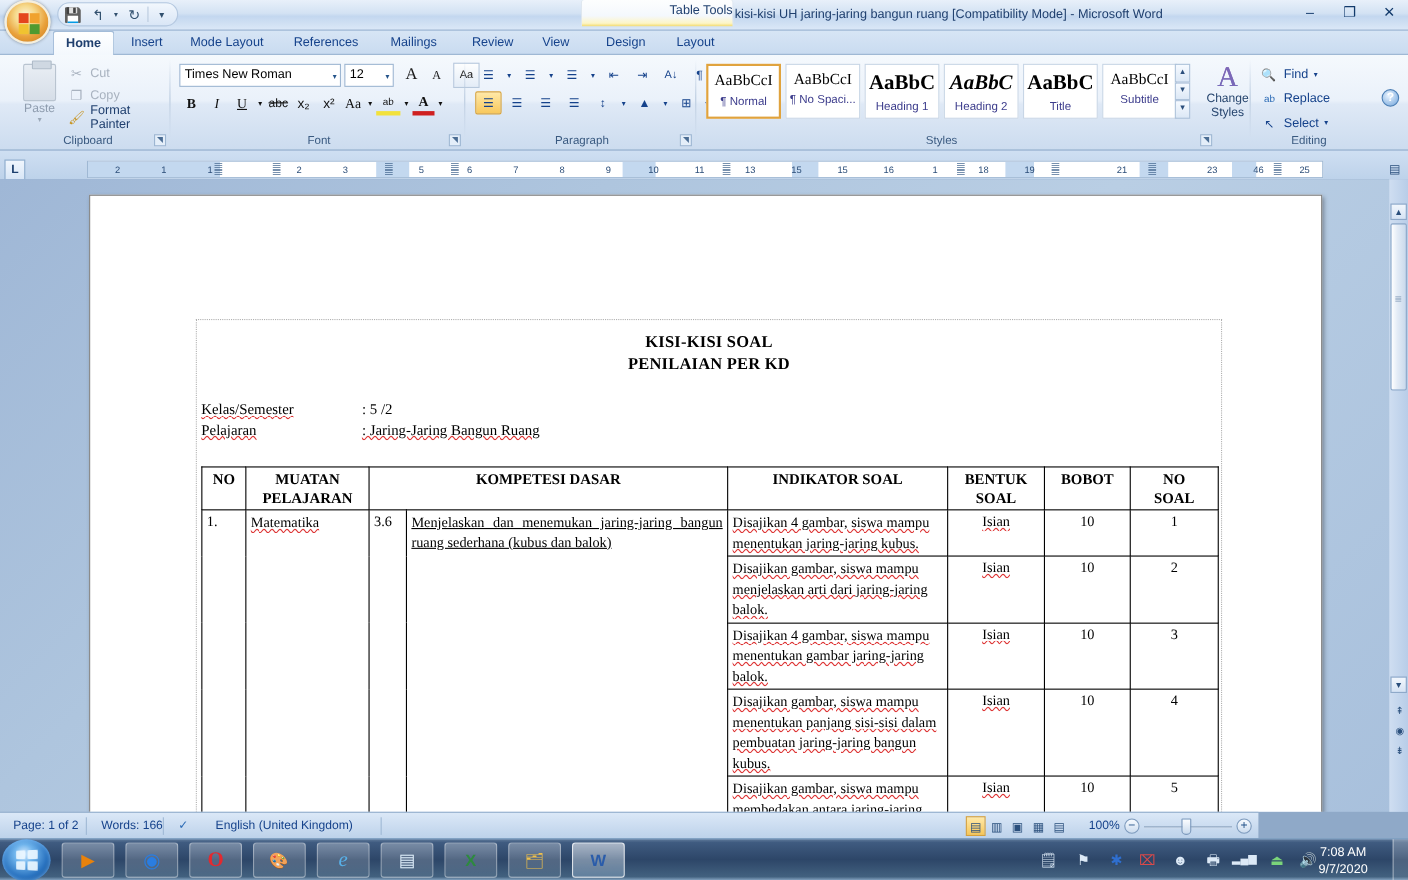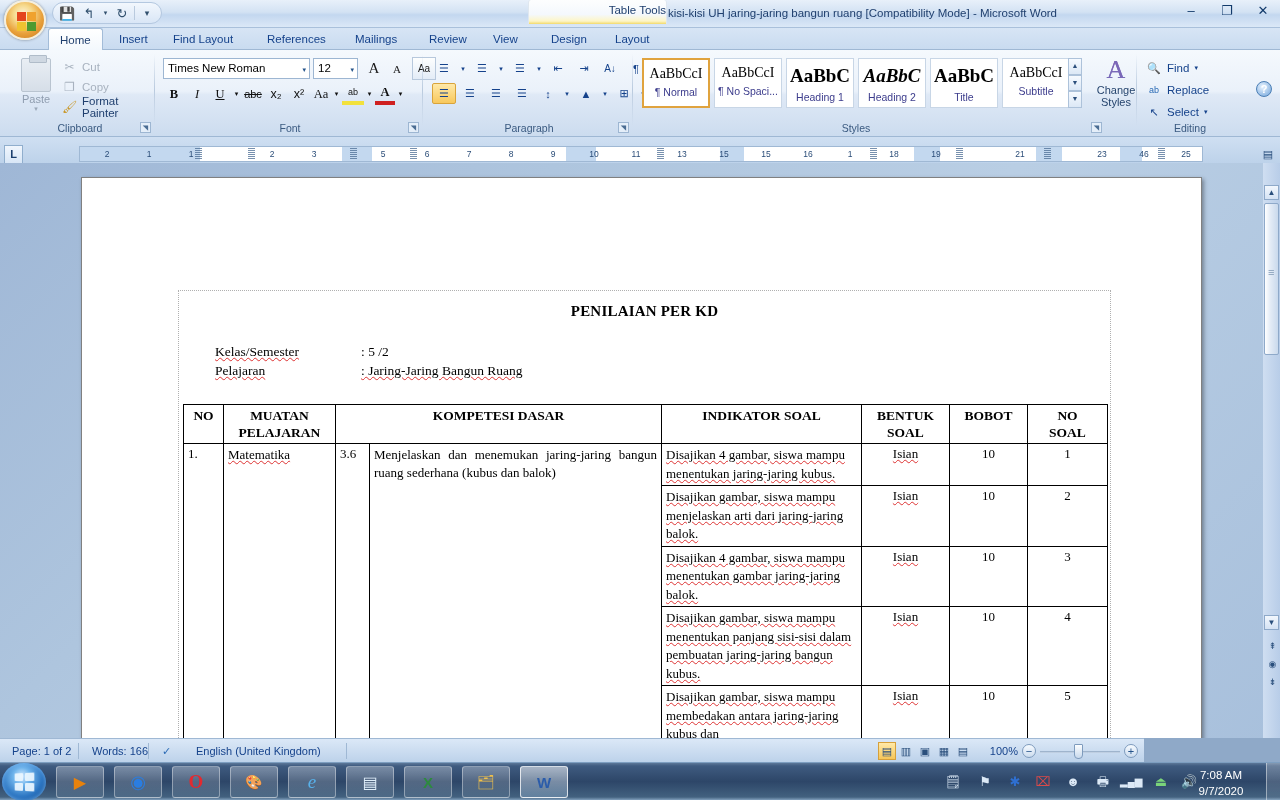--- a/index.html
+++ b/index.html
@@ -60,21 +60,21 @@
     border-bottom:1px solid #9fb8d4;
   }
   .tab{
     position:absolute; top:0; height:22px; line-height:22px;
     padding:0 11px; font-size:11.5px; color:#15428b; white-space:nowrap; cursor:default;
   }
   .tab.active{
     background:linear-gradient(to bottom,#ffffff,#f3f8fd);
     border:1px solid #a3bcd8; border-bottom:none;
     border-top-left-radius:3px; border-top-right-radius:3px;
-    color:#1f3f6e; font-weight:normal;text-align:center;
+    color:#1f3f6e; font-weight:bold;text-align:center;
   }
   
   #ribbon{
     position:absolute; left:0; top:50px; width:1280px; height:87px;
     background:linear-gradient(to bottom,#f5f9fd 0%,#eaf1fa 48%,#dfe9f6 52%,#ccdcef 100%);
     border-bottom:1px solid #9fb8d4;
   }
   .group{ position:absolute; top:2px; height:83px; }
   .group .gname{
     position:absolute; bottom:1px; left:0; width:100%;
@@ -169,29 +169,29 @@
   #page{ position:absolute; left:81px; top:14px; width:1121px; height:620px;
     background:#fff; box-shadow:2px 2px 4px rgba(0,0,0,.35);
     border:1px solid #808080;}
   
   #doc{ position:absolute; left:96px; top:112px; width:933px;
     font-family:"Liberation Serif", serif; color:#000; }
   .docborder{ border:1px dotted #b0b0b0; padding:10px 4px 8px 4px; }
   .dtitle{ text-align:center; font-weight:bold; font-size:15px; letter-spacing:.2px; line-height:20px;}
   .kv{ margin-top:22px; font-size:13.5px; line-height:18.5px;}
   .kv .row{ display:flex; }
-  .kv .k{ width:146px;margin-left:32px; }
+  .kv .k{ width:146px; }
   .spellw{ text-decoration:underline; text-decoration-style:wavy;
            text-decoration-color:#d33; text-decoration-thickness:1px; }
   table.kisi{ border-collapse:collapse; width:925px; margin-top:24px;
     font-family:"Liberation Serif", serif; font-size:13px; color:#000;}
   table.kisi th, table.kisi td{ border:1px solid #000; padding:2px 4px; vertical-align:top;margin-top:20px; }
   table.kisi th{ text-align:center; font-weight:bold; font-size:13.5px; line-height:17px;}
   td.c{ text-align:center; }
-  td.just{ text-align:justify; line-height:17.5px; }
+  td.just{ text-align:justify; line-height:17.5px;text-decoration:underline; }
   td.ind{ line-height:18.5px; }
   
   #status{ position:absolute; left:0; top:738px; width:1144px; height:24px;
     background:linear-gradient(to bottom,#dbe8f7,#bdd2ea);
     border-top:1px solid #9fb8d4; font-size:11px; color:#15428b;}
   .sitem{ position:absolute; top:0; height:24px; line-height:24px; padding:0 10px; cursor:default;}
   .ssep{ position:absolute; top:4px; width:1px; height:16px; background:#9fb8d4; }
   #viewbtns{ position:absolute; right:172px; top:3px; display:flex; gap:1px;}
   .vb{ width:18px; height:18px; display:flex;align-items:center;justify-content:center;
        font-size:11px; color:#2a4f7c; cursor:default;}
@@ -270,21 +270,21 @@
   <div id="winbtns">
     <div class="wb">–</div>
     <div class="wb">❐</div>
     <div class="wb">✕</div>
   </div>
 </div>
 
 <div id="tabstrip">
   <div class="tab active" style="left:48px">Home</div>
   <div class="tab" style="left:108px">Insert</div>
-  <div class="tab" style="left:162px">Find Layout</div>
+  <div class="tab" style="left:162px">Mode Layout</div>
   <div class="tab" style="left:256px">References</div>
   <div class="tab" style="left:344px">Mailings</div>
   <div class="tab" style="left:418px">Review</div>
   <div class="tab" style="left:482px">View</div>
   <div class="tab" style="left:540px">Design</div>
   <div class="tab" style="left:604px">Layout</div>
 </div>
 
 <div id="ribbon">
 
@@ -478,20 +478,21 @@
   <span class="rmark" style="left:876px"></span>
   <span class="rmark" style="left:964px"></span>
   <span class="rmark" style="left:1078px"></span>
 </div>
 <div id="vruler-btn">▤</div>
 
 <div id="workspace">
   <div id="page">
     <div id="doc">
       <div class="docborder">
+        <div class="dtitle">KISI-KISI SOAL</div>
         <div class="dtitle">PENILAIAN PER KD</div>
 
         <div class="kv">
           <div class="row">
             <span class="k spellw">Kelas/Semester</span>
             <span>: 5 /2</span>
           </div>
           <div class="row">
             <span class="k spellw">Pelajaran</span>
             <span class="spellw">: Jaring-Jaring  Bangun Ruang</span>

